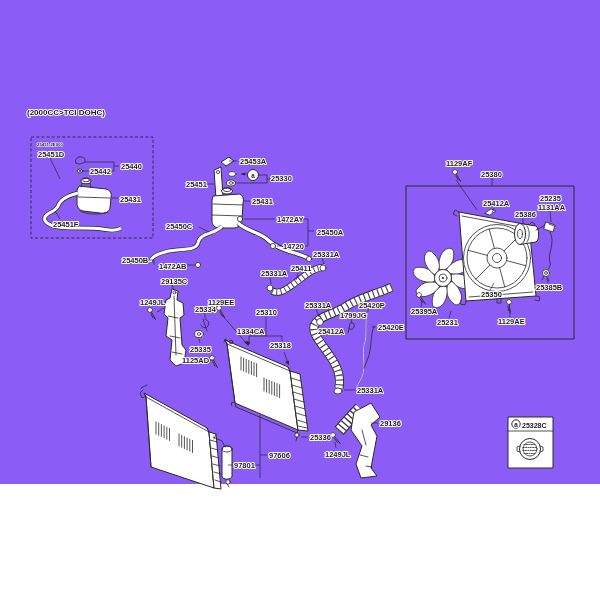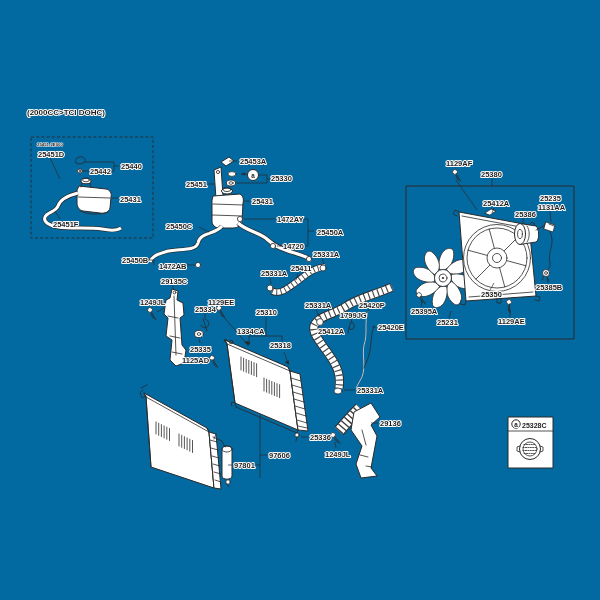--- a/index.html
+++ b/index.html
@@ -1,17 +1,17 @@
 <!DOCTYPE html>
 <html><head>
 <meta charset="utf-8">
 <style>
   html,body{margin:0;padding:0;background:#ffffff;}
   body{width:600px;height:600px;overflow:hidden;font-family:"Liberation Sans",sans-serif;}
-  .stage{position:relative;width:600px;height:600px;background:#0369a1;}
+  .stage{position:relative;width:600px;height:484px;background:#8b5cf6;}
   svg{position:absolute;left:0;top:0;}
   svg *{vector-effect:non-scaling-stroke;}
   .ln{stroke:#2a2a2a;stroke-width:.8;fill:none;stroke-linecap:round;stroke-linejoin:round;}
   .ln2{stroke:#2a2a2a;stroke-width:1;fill:none;stroke-linejoin:round;}
   .fillw{fill:#ffffff;}
   .lbl{font-family:"Liberation Sans",sans-serif;font-size:7.5px;font-weight:bold;fill:#1c1c1c;
        paint-order:stroke;stroke:#ffffff;stroke-width:2px;stroke-linejoin:round;}
   .lbl-title{font-size:8px;}
   .lbl-tiny{font-size:4.3px;stroke-width:1px;}
   .lbl-letter{font-size:6.3px;text-anchor:middle;}

